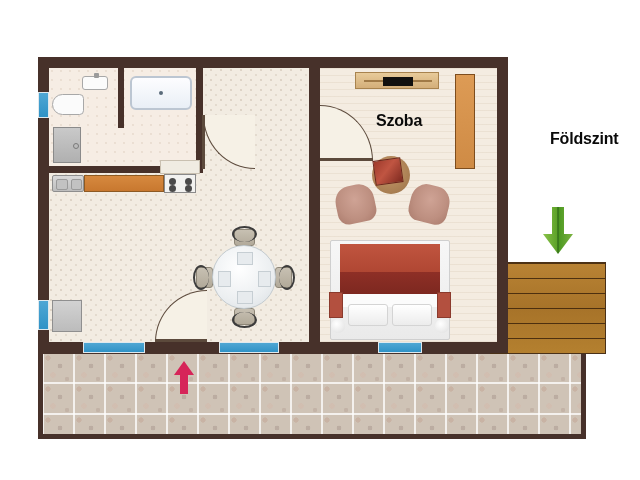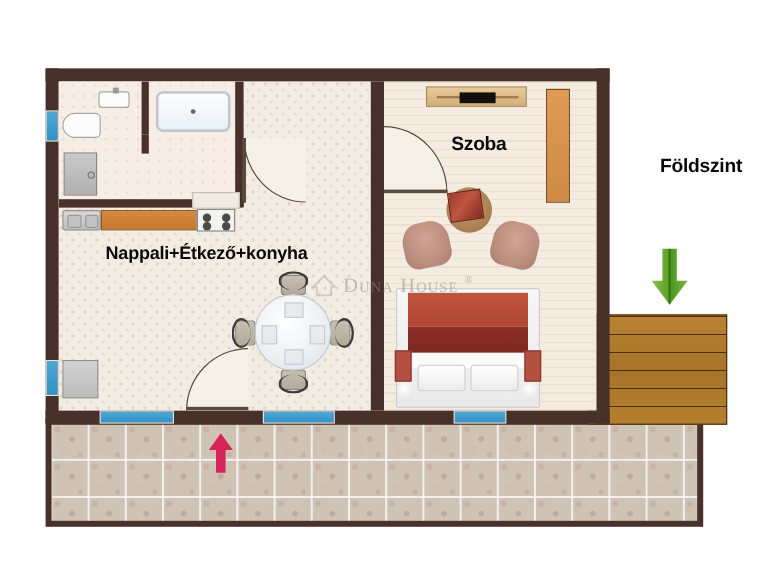--- a/index.html
+++ b/index.html
@@ -310,21 +310,20 @@
     <div class="burner" style="left:20px; top:3px;  width:7px; height:7px;"></div>
     <div class="burner" style="left:4px;  top:10px; width:7px; height:7px;"></div>
     <div class="burner" style="left:20px; top:10px; width:7px; height:7px;"></div>
   </div>
 
   <div class="abs" style="left:160px; top:160px; width:40px; height:14px;
               background:#f0ece2; border:1px solid #c9c0b0;"></div>
 
   <div class="abs fridge" style="left:52px; top:300px; width:30px; height:32px;"></div>
 
-  <div class="abs label label-liv" style="left:88px; top:203px;">Nappali+Étkező+konyha</div>
 
   <div class="abs" style="left:196px; top:229px; width:96px; height:96px;">
 
     <div class="abs dining-chair" style="left:38px; top:0px; width:21px; height:17px;"></div>
     <div class="abs chair-back" style="left:36px; top:-3px; width:25px; height:16px; border-bottom:none;"></div>
 
     <div class="abs dining-chair" style="left:38px; top:79px; width:21px; height:17px;"></div>
     <div class="abs chair-back" style="left:36px; top:83px; width:25px; height:16px; border-top:none;"></div>
 
     <div class="abs dining-chair" style="left:0px; top:38px; width:17px; height:21px;"></div>
@@ -365,27 +364,20 @@
     <div class="abs" style="left:-1px; top:52px; width:14px; height:26px; background:#b3503f; border:1px solid #8b3a2d;"></div>
     <div class="abs" style="left:107px; top:52px; width:14px; height:26px; background:#b3503f; border:1px solid #8b3a2d;"></div>
     <div class="abs" style="left:1px; top:79px; width:14px; height:14px; border-radius:50%;
                 background:radial-gradient(circle at 40% 35%,#ffffff,#dedede);"></div>
     <div class="abs" style="left:105px; top:79px; width:14px; height:14px; border-radius:50%;
                 background:radial-gradient(circle at 40% 35%,#ffffff,#dedede);"></div>
   </div>
 
   <div class="abs label label-szoba" style="left:376px; top:112px;">Szoba</div>
 
-  <div class="abs" style="left:259px; top:228px; display:flex; align-items:center; gap:5px;">
-    <svg class="wm-logo" width="22" height="20" viewBox="0 0 22 20">
-      <path d="M2 11 L11 2 L20 11 L17 11 L17 18 L5 18 L5 11 Z" fill="none" stroke="rgba(150,140,132,.75)" stroke-width="1.6"></path>
-    </svg>
-    <span class="watermark">Duna House</span>
-    <span class="watermark" style="font-size:9px; align-self:flex-start;">®</span>
-  </div>
 
   <div class="abs label label-fold" style="left:514px; top:130px;margin-left:36px;">Földszint</div>
 
   <div class="abs arrow-down" style="left:541px; top:207px;">
     <svg width="34" height="48" viewBox="0 0 34 48">
       <defs>
         <linearGradient id="gdn" x1="0" y1="0" x2="1" y2="0">
           <stop offset="0%" stop-color="#8bc34a"></stop>
           <stop offset="45%" stop-color="#5ea32a"></stop>
           <stop offset="50%" stop-color="#2f6b17"></stop>

